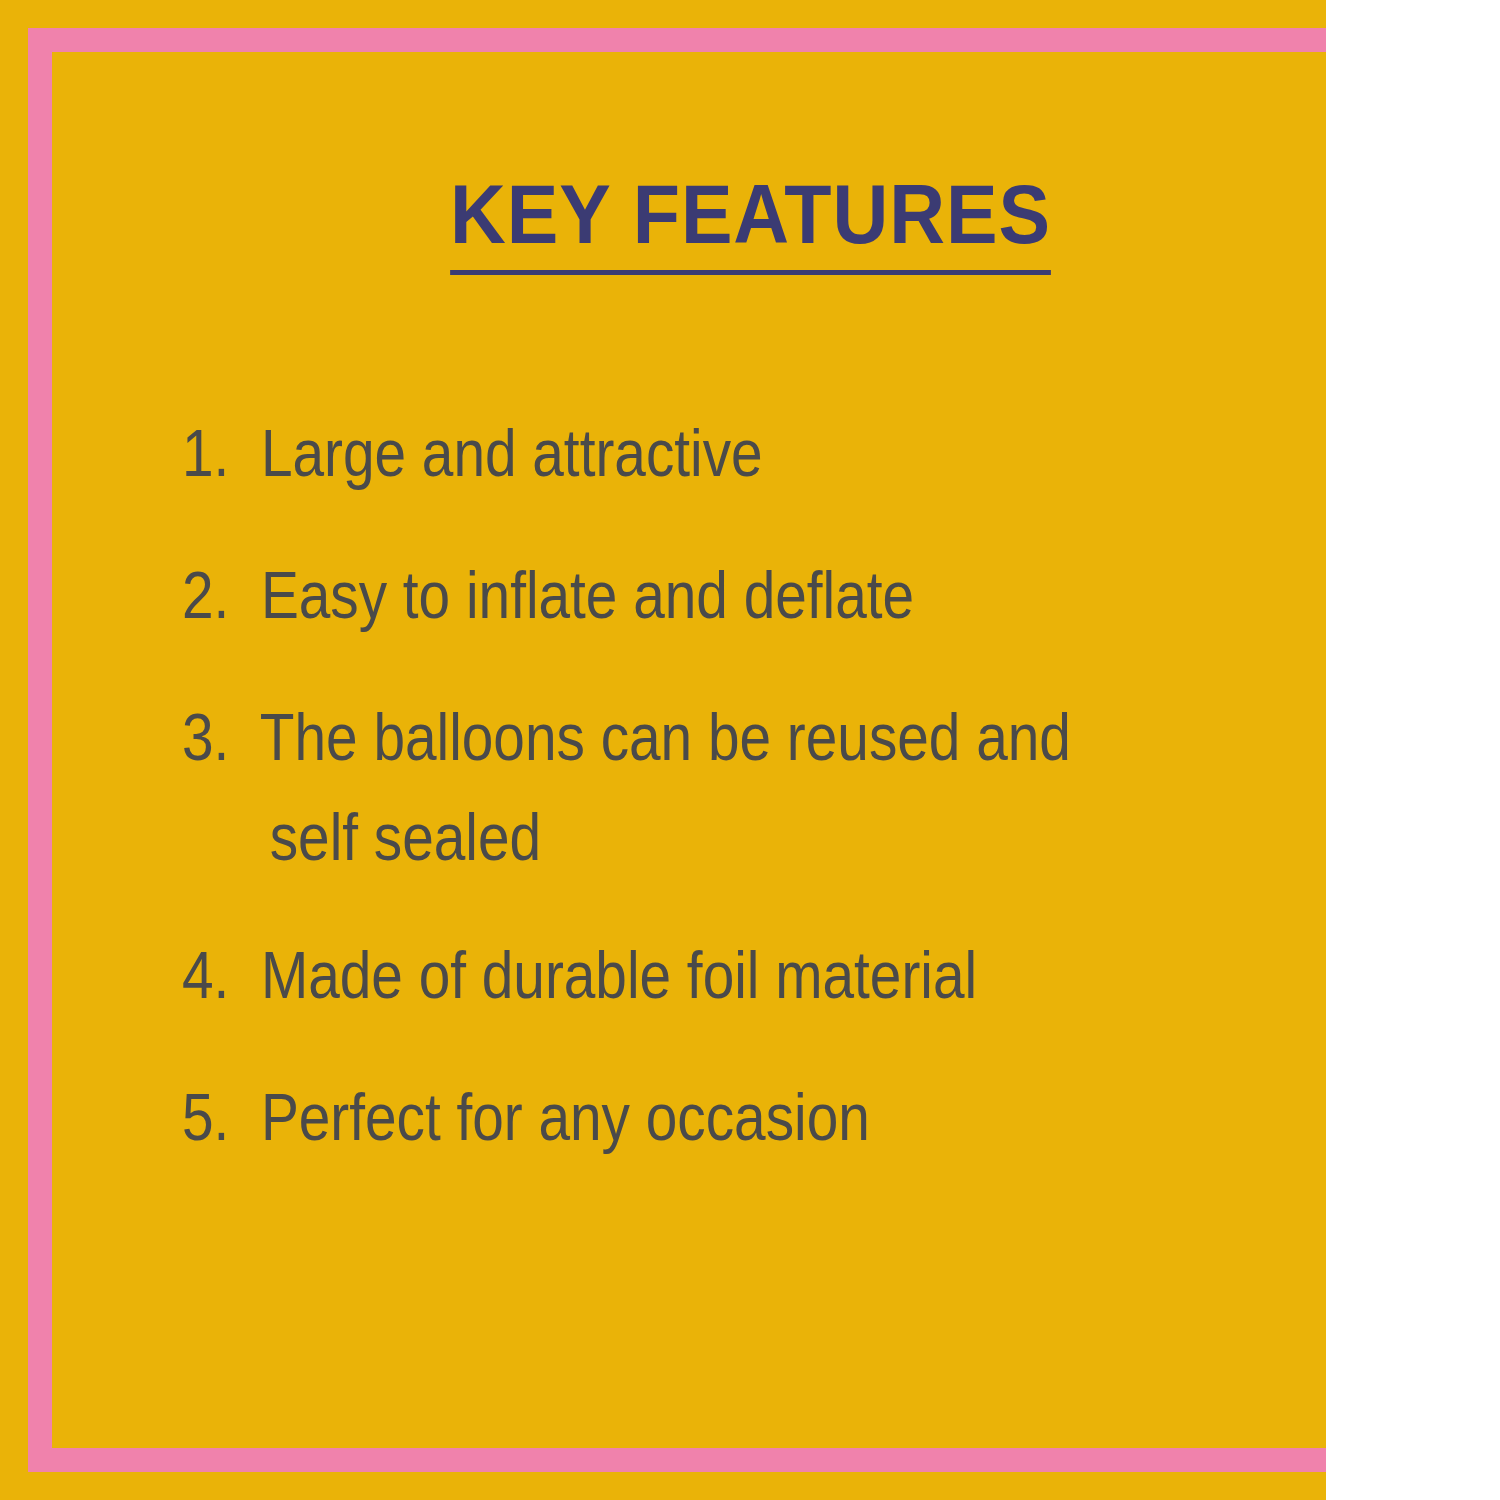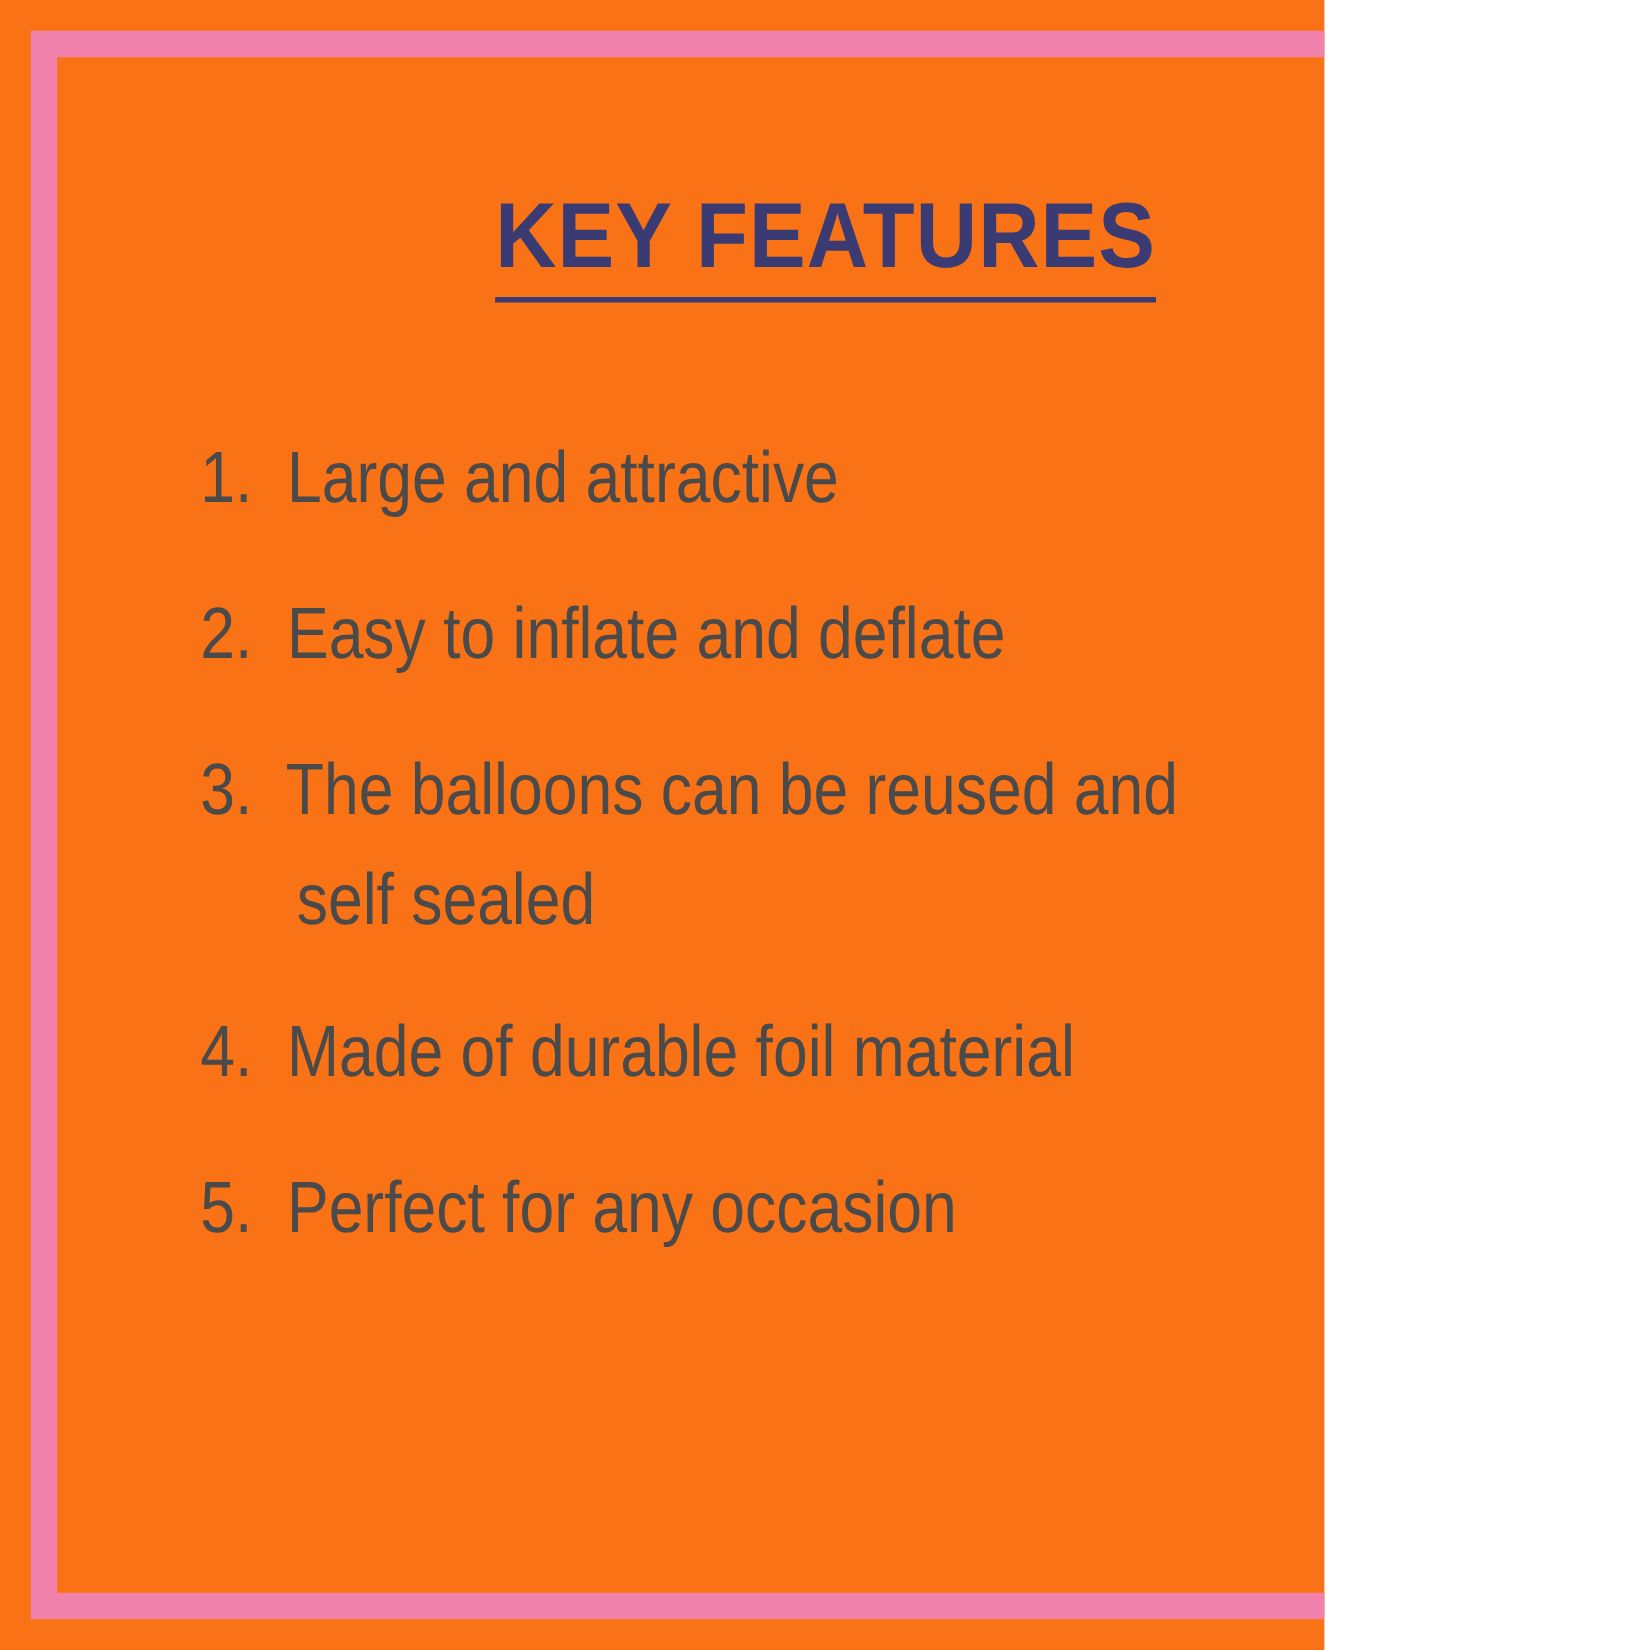--- a/index.html
+++ b/index.html
@@ -4,23 +4,23 @@
 <title>Key Features</title>
 <style>
   html, body {
     margin: 0;
     padding: 0;
     background: #ffffff;
   }
 
   .canvas {
     position: relative;
-    width: 1204px;
+    width: 1326px;
     height: 1500px;
-    background: #f97316;
+    background: #eab308;
     overflow: hidden;
     font-family: "Liberation Sans", "DejaVu Sans", sans-serif;
     box-sizing: border-box;
   }
 
   
   .frame {
     position: absolute;
     left: 28px;
     top: 28px;
@@ -62,21 +62,21 @@
     transform-origin: center center;
     padding-bottom: 14px;
     border-bottom: 5px solid #3b3b73;
     white-space: nowrap;
   }
 
   
   .feature-list {
     position: absolute;
     left: 130px;
-    top: 348px;
+    top: 368px;
     width: 1260px;
     margin: 0;
     padding: 0;
     list-style: none;
   }
 
   .feature-item {
     display: block;
     font-family: "Liberation Sans Narrow", "Liberation Sans", "DejaVu Sans Condensed", "DejaVu Sans", sans-serif;
     font-size: 66px;

